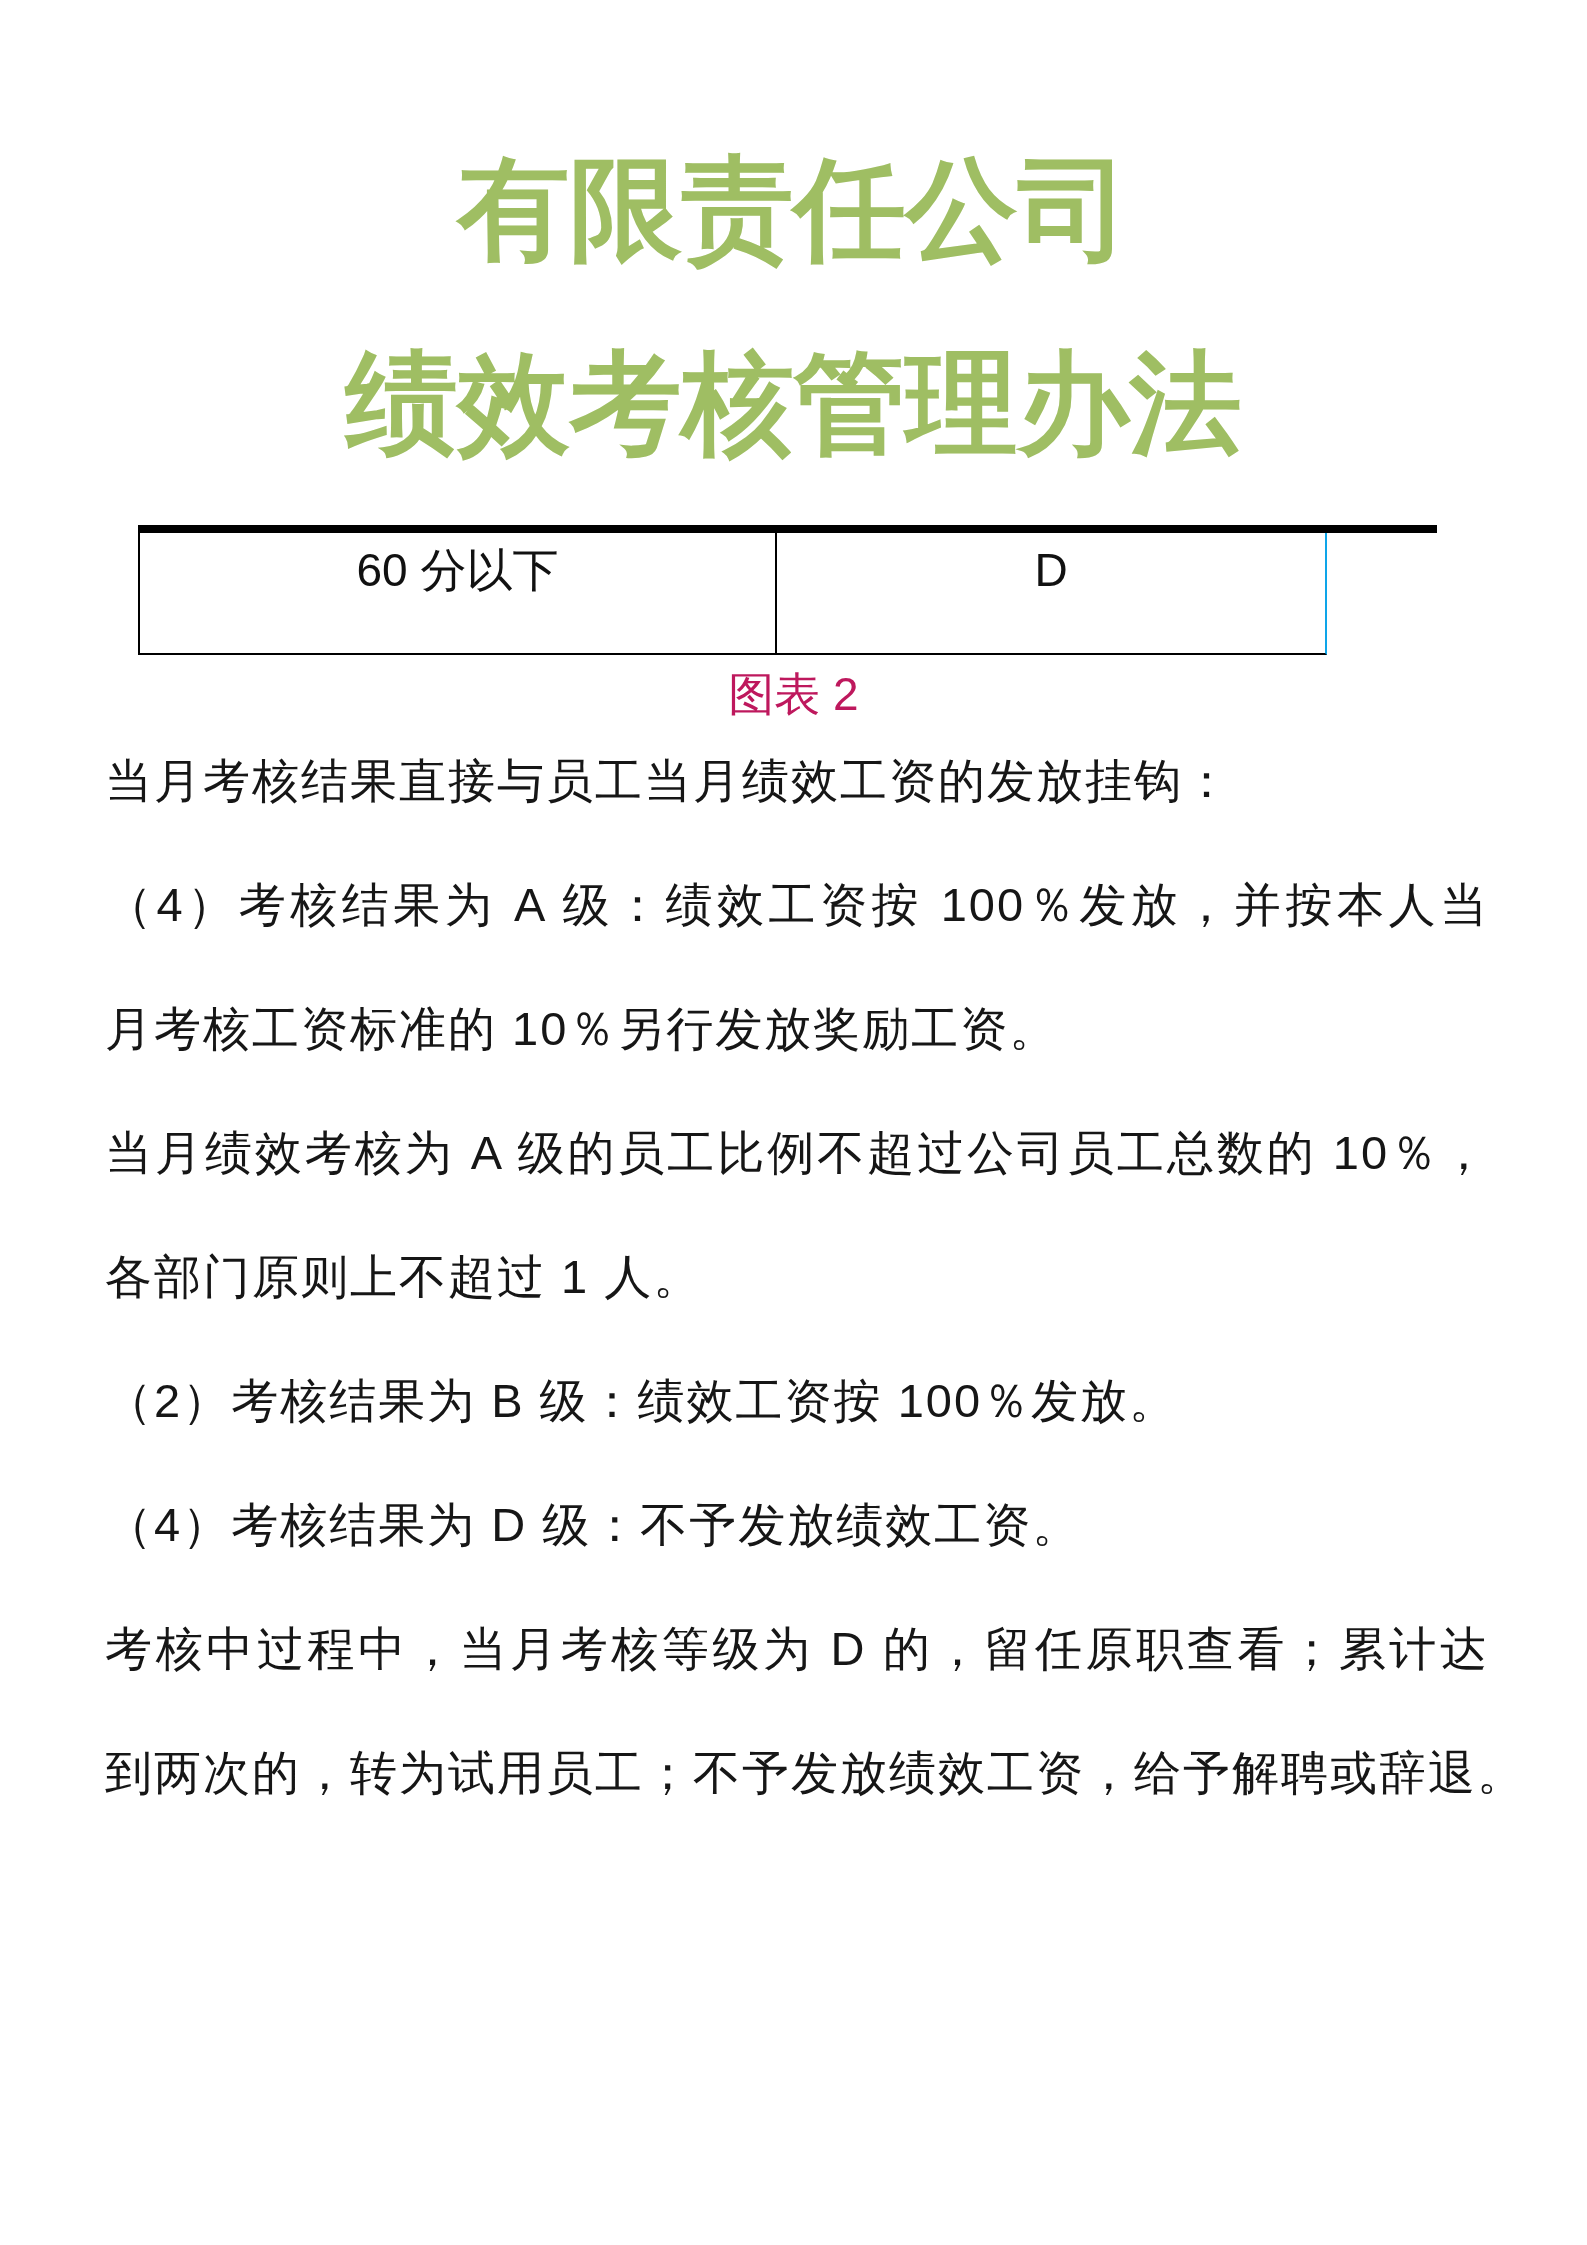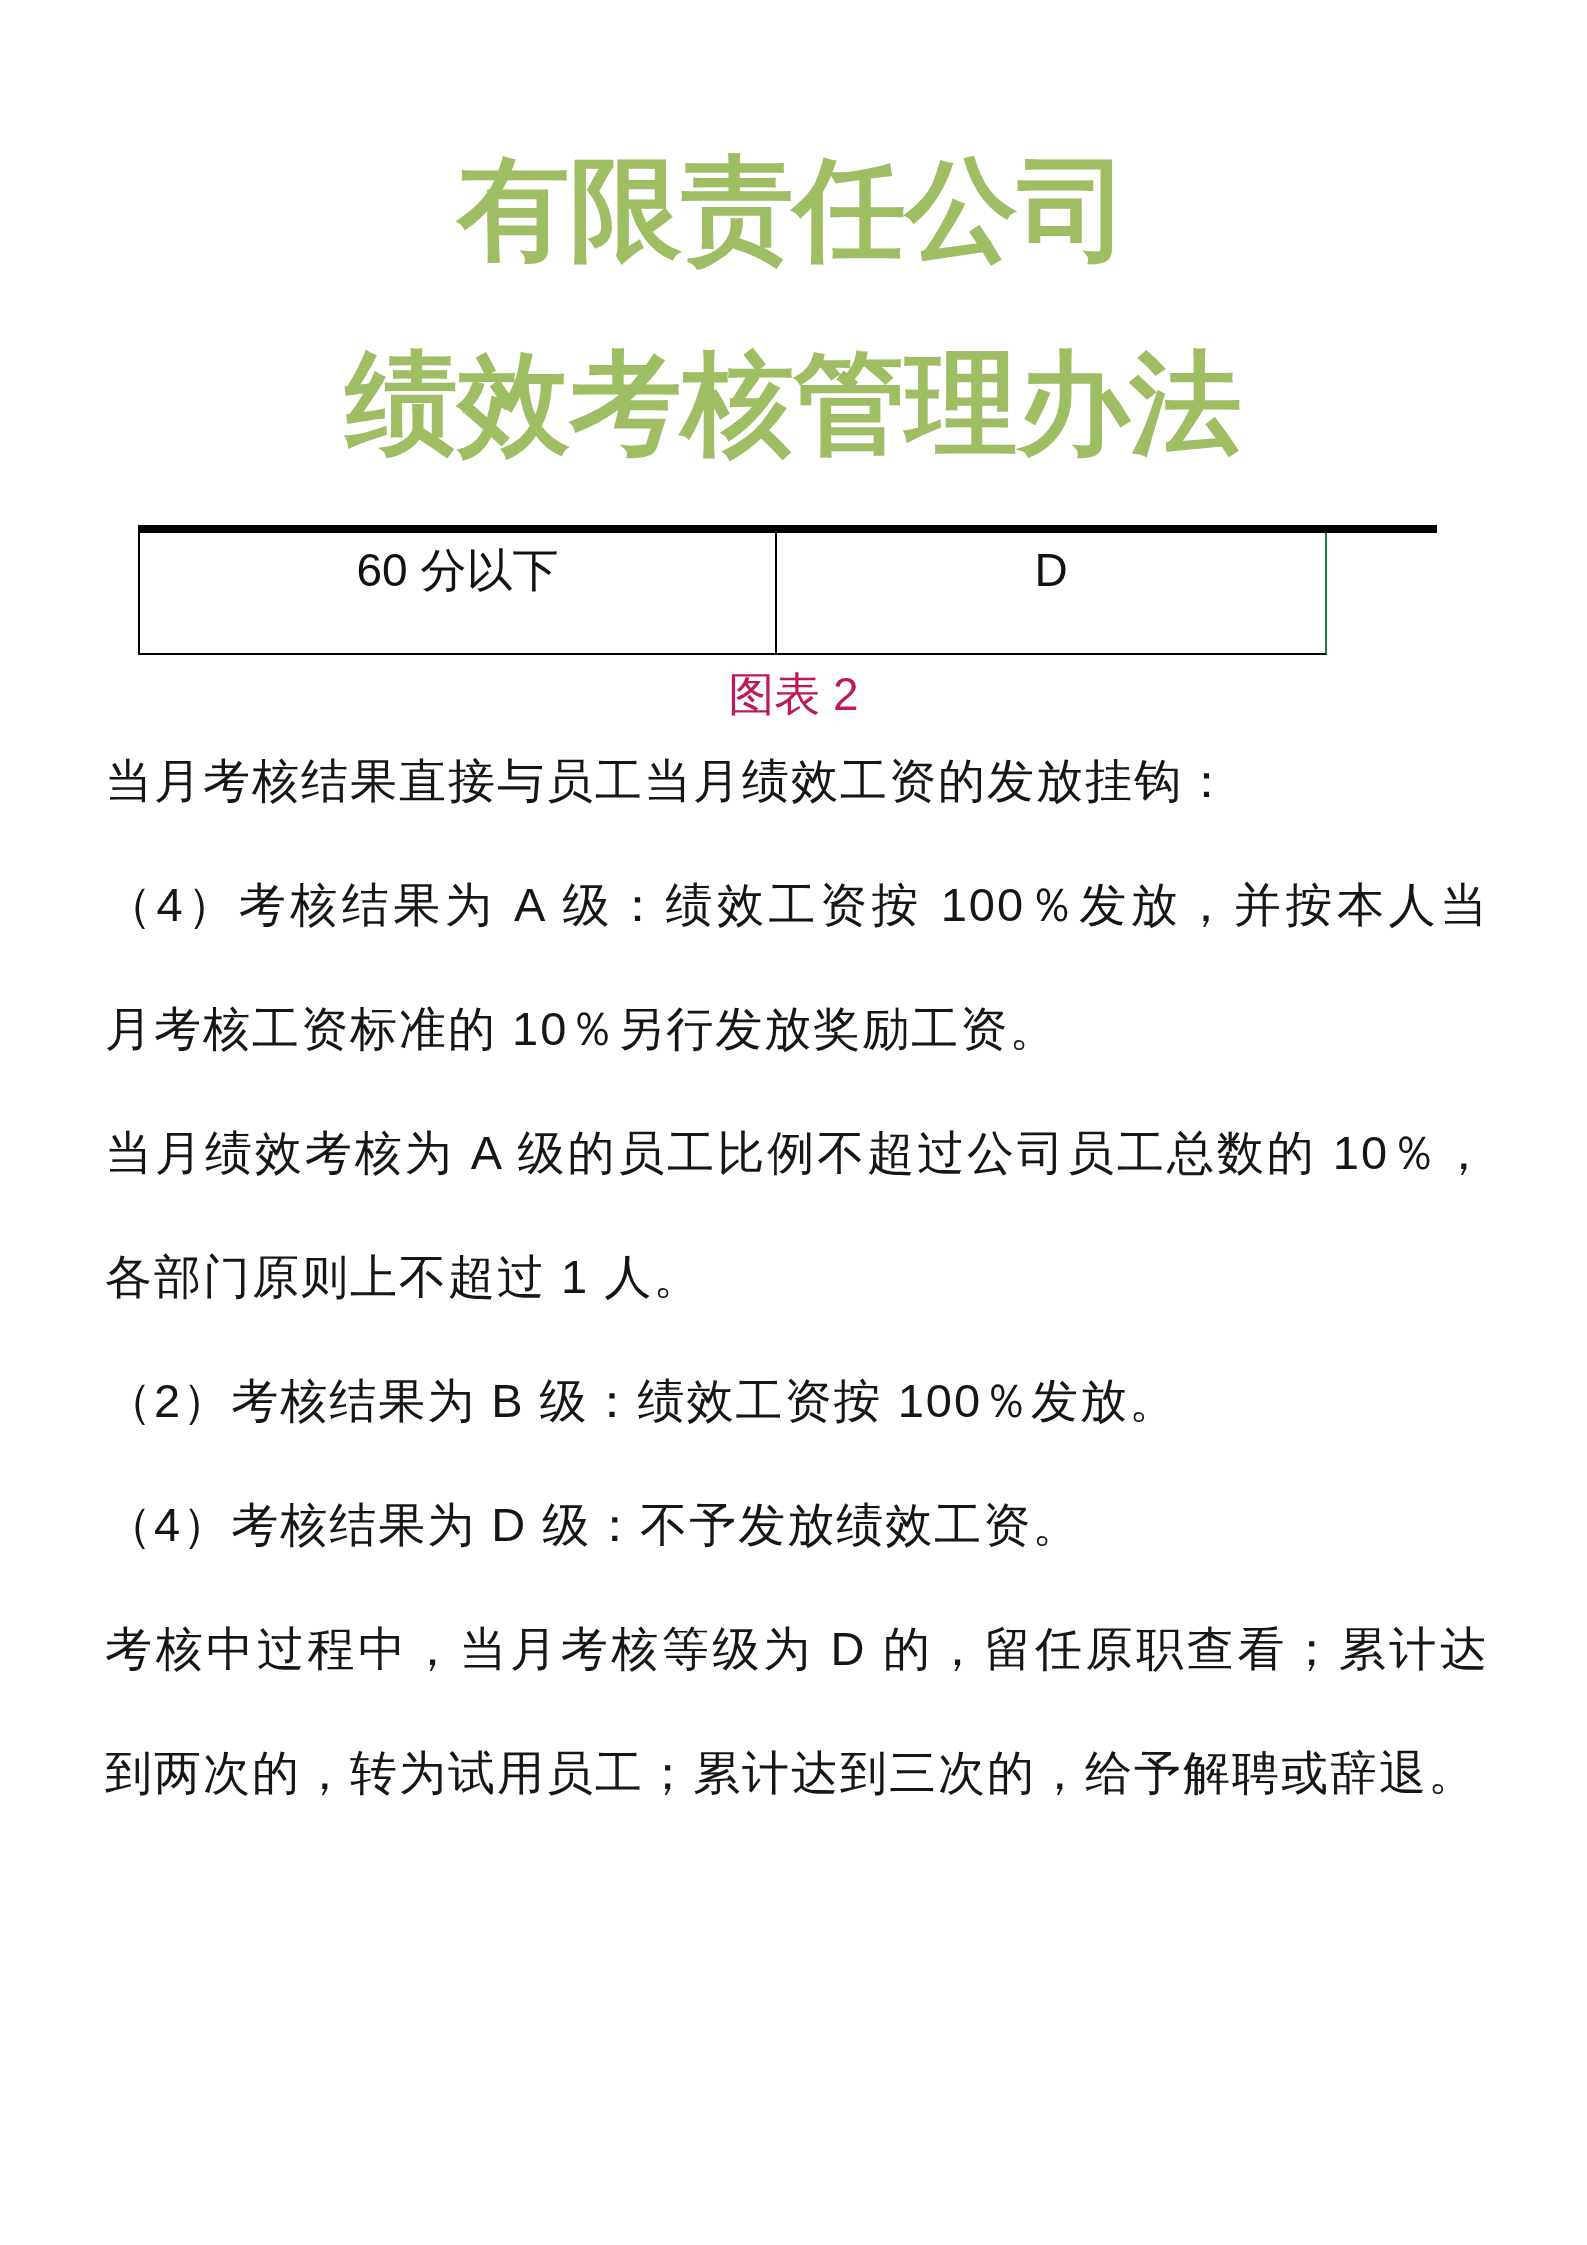--- a/index.html
+++ b/index.html
@@ -37,21 +37,21 @@
     height: 8px;
     background: #000000;
   }
   .score-table {
     position: absolute;
     left: 138px;
     top: 533px;
     width: 1189px;
     height: 122px;
     border-left: 2px solid #000;
-    border-right: 2px solid #15803d;
+    border-right: 2px solid #0ea5e9;
     border-bottom: 2px solid #000;
     display: flex;
     box-sizing: border-box;
     background: #ffffff;
   }
   .score-table .cell {
     box-sizing: border-box;
     text-align: center;
     padding-top: 12px;
     font-size: 46px;
@@ -110,16 +110,16 @@
 
   <div class="body-text">
     <div class="line">当月考核结果直接与员工当月绩效工资的发放挂钩：</div>
     <div class="line fill">（4）考核结果为 A 级：绩效工资按 100％发放，并按本人当</div>
     <div class="line">月考核工资标准的 10％另行发放奖励工资。</div>
     <div class="line fill">当月绩效考核为 A 级的员工比例不超过公司员工总数的 10％，</div>
     <div class="line">各部门原则上不超过 1 人。</div>
     <div class="line">（2）考核结果为 B 级：绩效工资按 100％发放。</div>
     <div class="line">（4）考核结果为 D 级：不予发放绩效工资。</div>
     <div class="line fill">考核中过程中，当月考核等级为 D 的，留任原职查看；累计达</div>
-    <div class="line">到两次的，转为试用员工；累计达到三次的，给予解聘或辞退。</div>
+    <div class="line">到两次的，转为试用员工；不予发放绩效工资，给予解聘或辞退。</div>
   </div>
 
 </div>
 
 </body></html>

